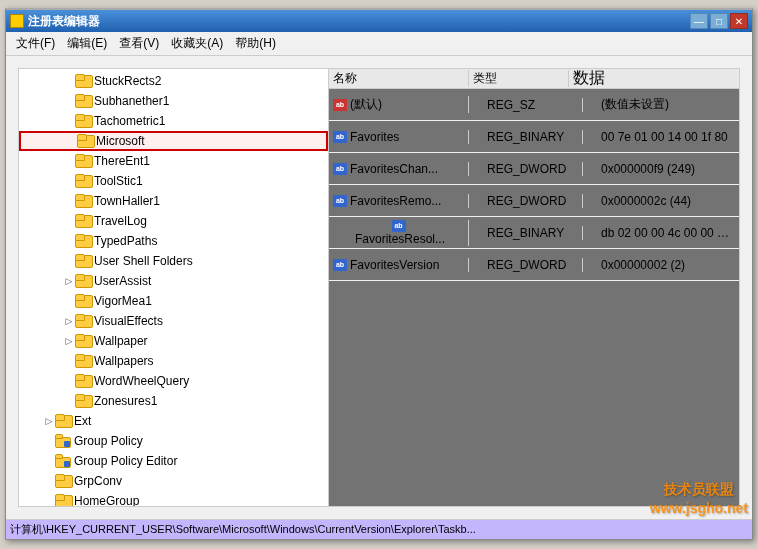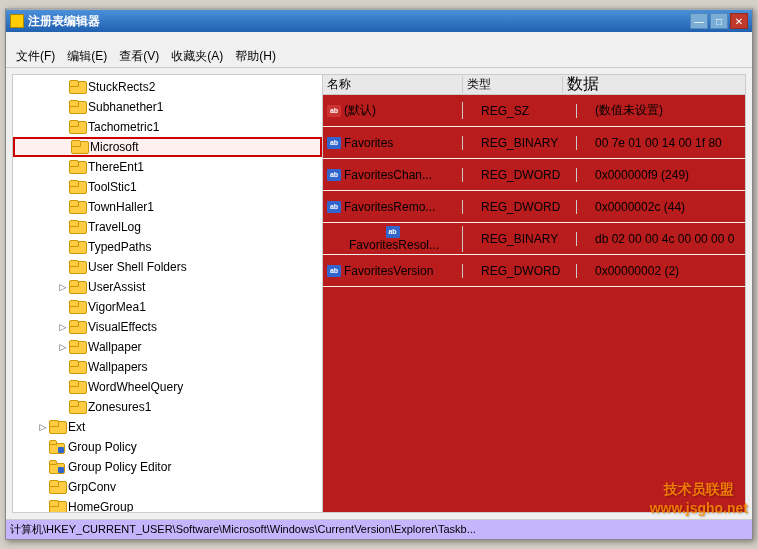--- a/index.html
+++ b/index.html
@@ -68,41 +68,41 @@
       cursor: pointer;
     }
     .title-btn.close {
       background: #c0392b;
       border-color: #922b21;
     }
 
     
     .menu-bar {
       background: #f0f0f0;
-      height: 36px;
-      display: flex;
-      align-items: flex-end;
+      height: 24px;
+      display: flex;
+      align-items: center;
       border-bottom: 1px solid #ccc;
       padding: 0 4px;
       flex-shrink: 0;
     }
     .menu-item {
       padding: 2px 6px;
       cursor: pointer;
       font-size: 12px;
     }
 
     
     .main-content {
       display: flex;
       flex: 1;
       overflow: hidden;
       background: white;
       border: 1px solid #ccc;
-      margin: 6px;
+      margin: 12px;
     }
 
     
     .left-pane {
       width: 310px;
       border-right: 1px solid #ccc;
       overflow-y: auto;
       overflow-x: auto;
       background: white;
       flex-shrink: 0;
@@ -184,21 +184,21 @@
 
     .item-label {
       font-size: 12px;
     }
 
     
     .right-pane {
       flex: 1;
       overflow-x: auto;
       overflow-y: auto;
-      background: #b91c1c;
+      background: #737373;
     }
 
     .right-pane::-webkit-scrollbar {
       width: 16px;
     }
     .right-pane::-webkit-scrollbar-track {
       background: #f0f0f0;
     }
     .right-pane::-webkit-scrollbar-thumb {
       background: #c0c0c0;

